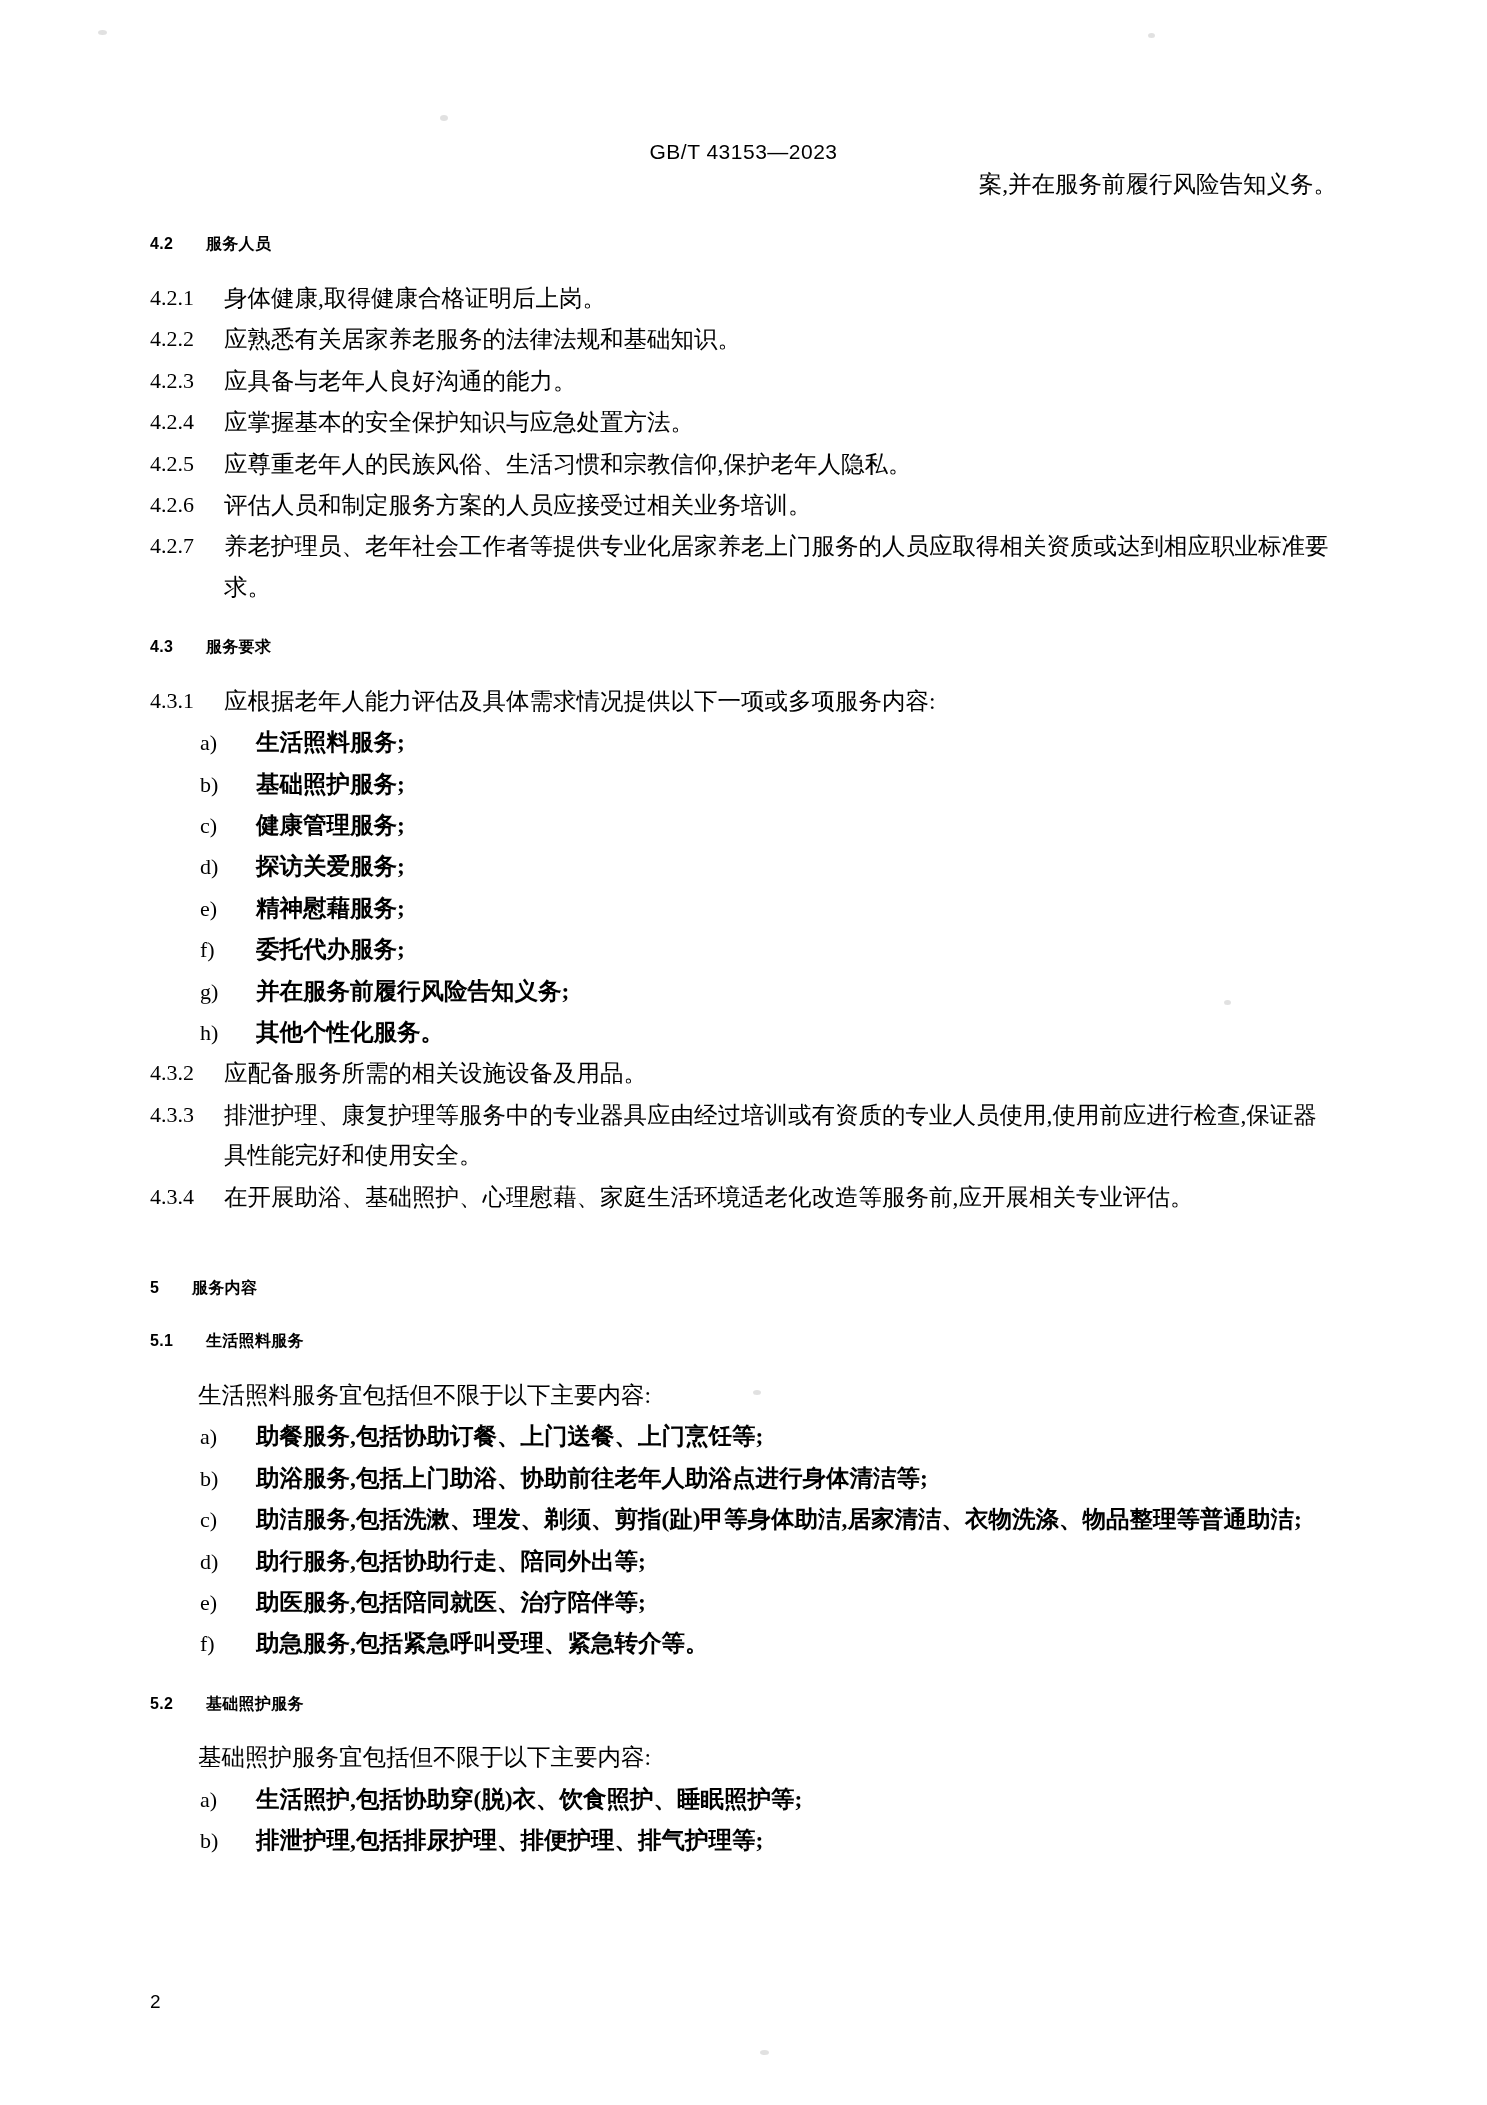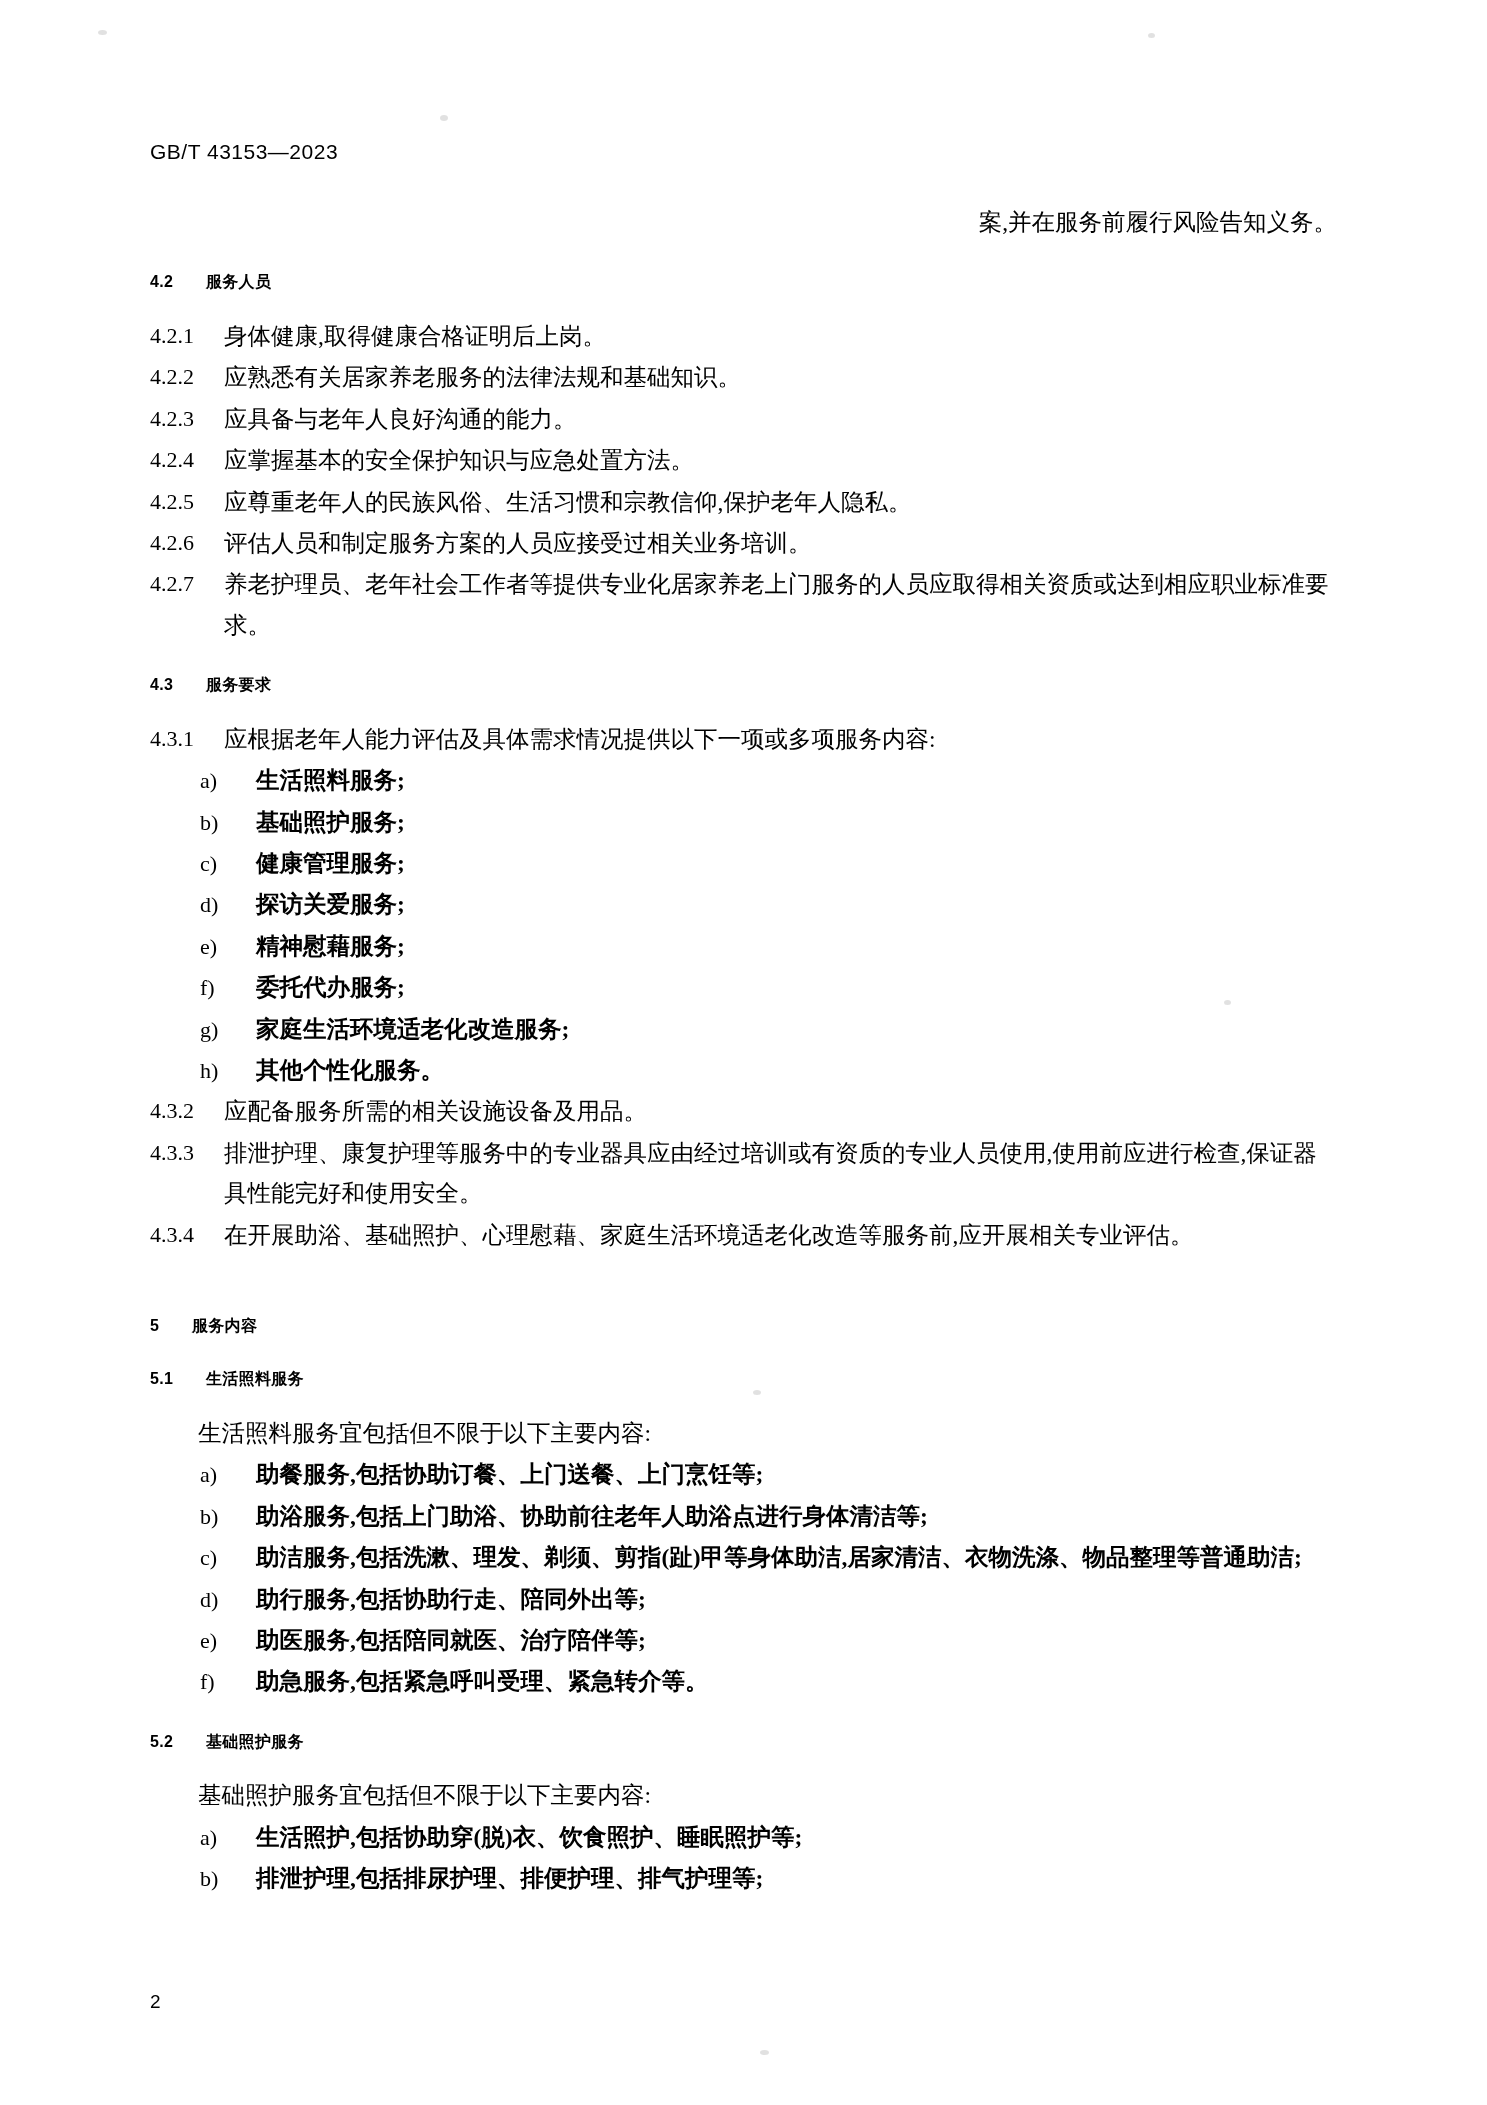--- a/index.html
+++ b/index.html
@@ -20,21 +20,21 @@
     top: 0; left: 0;
     width: 1487px;
     height: 2105px;
     box-sizing: border-box;
     padding: 140px 150px 0 150px;
   }
   .header-code {
     font-family: "Liberation Sans", sans-serif;
     font-size: 21px;
     letter-spacing: 0.5px;
-    margin-bottom: 38px;
+    text-align: center;
   }
   .body-text {
     font-size: 23.5px;
     line-height: 1.72;
   }
   p {
     margin: 0;
   }
   .para {
     margin-bottom: 2px;
@@ -184,21 +184,21 @@
     <div class="listitem">
       <span class="marker">e)</span>
       <span class="txt">精神慰藉服务;</span>
     </div>
     <div class="listitem">
       <span class="marker">f)</span>
       <span class="txt">委托代办服务;</span>
     </div>
     <div class="listitem">
       <span class="marker">g)</span>
-      <span class="txt">家庭生活环境适老化改造服务;</span>
+      <span class="txt">并在服务前履行风险告知义务;</span>
     </div>
     <div class="listitem">
       <span class="marker">h)</span>
       <span class="txt">其他个性化服务。</span>
     </div>
 
     <div class="clause">
       <span class="num">4.3.2</span>
       <span class="txt">应配备服务所需的相关设施设备及用品。</span>
     </div>

